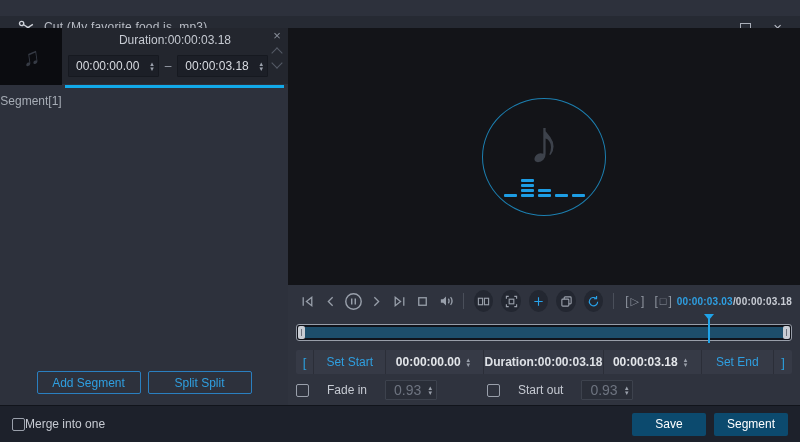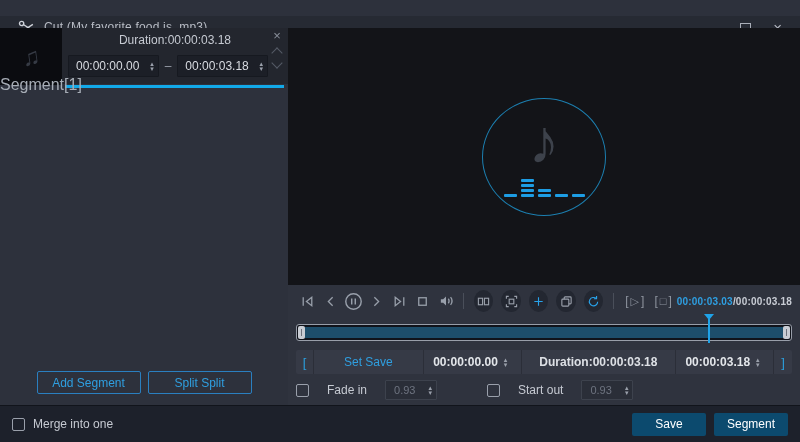--- a/index.html
+++ b/index.html
@@ -35,22 +35,22 @@
           color:#9aa0ab; font-size:7px; cursor:default; }
   .dash { color:#9aa0ab; font-size:12px; }
   .seg-side { position:absolute; right:3px; top:2px; width:16px; display:flex;
               flex-direction:column; align-items:center; gap:4px; }
   .seg-x { color:#8a909b; font-size:13px; line-height:12px; }
   .chev { width:8px; height:8px; border-left:1.5px solid #555b66; border-bottom:1.5px solid #555b66;
           display:inline-block; }
   .chev.up { transform:rotate(135deg); margin-top:3px; }
   .chev.down { transform:rotate(-45deg); margin-top:-2px; }
   .seg-progress { position:absolute; left:65px; right:4px; top:57px; height:3px; background:#12a9e9; }
-  .seg-label { position:absolute; left:0; top:44px; width:62px; text-align:center;
-               font-size:16px; color:#a7adb6; padding-top:4px; }
+  .seg-label { position:absolute; left:0; top:62px; width:62px; text-align:center;
+               font-size:12px; color:#a7adb6; padding-top:4px; }
   .left-buttons { position:absolute; left:0; right:0; bottom:11px; display:flex;
                   justify-content:center; gap:7px; }
   .ghost-btn { width:104px; height:23px; background:transparent; border:1px solid #2a7fc0;
                border-radius:2px; color:#2f9fe0; font-size:12px;
                font-family:"Liberation Sans",sans-serif; }
 
   
   .right-panel { position:absolute; left:288px; top:28px; width:512px; height:377px; }
   .preview { position:absolute; left:0; top:0; width:512px; height:257px; background:#131418;
              display:flex; align-items:center; justify-content:center; }
@@ -99,27 +99,27 @@
   .set-field { width:98px; gap:2px; }
   .set-field .val { color:#e3e6ea; font-size:12px; font-weight:700; }
   .set-dur { flex:1.55; color:#dde0e5; font-size:12px; font-weight:700; }
 
   .fade-row { display:flex; align-items:center; height:26px; margin:3px 8px 0 8px; gap:12px; }
   .cbx { width:13px; height:13px; border:1px solid #9aa0ab; border-radius:2px; background:transparent;
          appearance:none; -webkit-appearance:none; }
   .fade-label { font-size:12px; color:#c6cad2; margin:0 6px 0 6px; }
   .fade-field { width:52px; height:20px; background:#2a2e38; border:1px solid #3d424d; border-radius:1px;
                 display:flex; align-items:center; }
-  .fade-field .fval { flex:1; color:#6e7480; font-size:11px; padding-left:8px; }
+  .fade-field .fval { flex:1; color:#6e7480; font-size:14px; padding-left:8px; }
   .fade-gap { width:26px; }
 
   
   .footer { position:absolute; left:0; top:405px; width:800px; height:37px; background:#1d212b;
             border-top:1px solid #11141b; display:flex; align-items:center; padding:0 12px; }
-  .merge { display:flex; align-items:center; gap:8px; }
+  .merge { display:flex; align-items:center; }
   .merge-label { font-size:12px; color:#c6cad2; }
   .footer-btns { margin-left:auto; display:flex; gap:8px; }
   .solid-btn { width:74px; height:23px; background:#0c4a6e; border:none; border-radius:2px;
                color:#fff; font-size:12px; font-family:"Liberation Sans",sans-serif; }
 </style>
 </head>
 <body>
 
 <div class="window">
 
@@ -293,36 +293,37 @@
         <div class="track">
           <div class="track-fill"></div>
           <div class="handle left"></div>
           <div class="handle right"></div>
         </div>
         <div class="playhead" style="left:83%"></div>
       </div>
 
       <div class="set-row">
         <span class="set-sec sbr">[</span>
-        <span class="set-sec set-btn">Set Save</span>
+        <span class="set-sec set-btn">Set Start</span>
         <span class="set-sec set-field">
           <span class="val">00:00:00.00</span>
           <span class="spin">
             <span>▴</span>
               <span>▾</span>
           </span>
         </span>
         <span class="set-sec set-dur">Duration:00:00:03.18</span>
         <span class="set-sec set-field">
           <span class="val">00:00:03.18</span>
           <span class="spin">
             <span>▴</span>
               <span>▾</span>
           </span>
         </span>
+        <span class="set-sec set-btn">Set End</span>
         <span class="set-sec sbr">]</span>
       </div>
 
       <div class="fade-row">
         <input type="checkbox" class="cbx" style="">
         <span class="fade-label">Fade in</span>
         <span class="fade-field">
           <span class="fval">0.93</span>
           <span class="spin">
             <span>▴</span>

